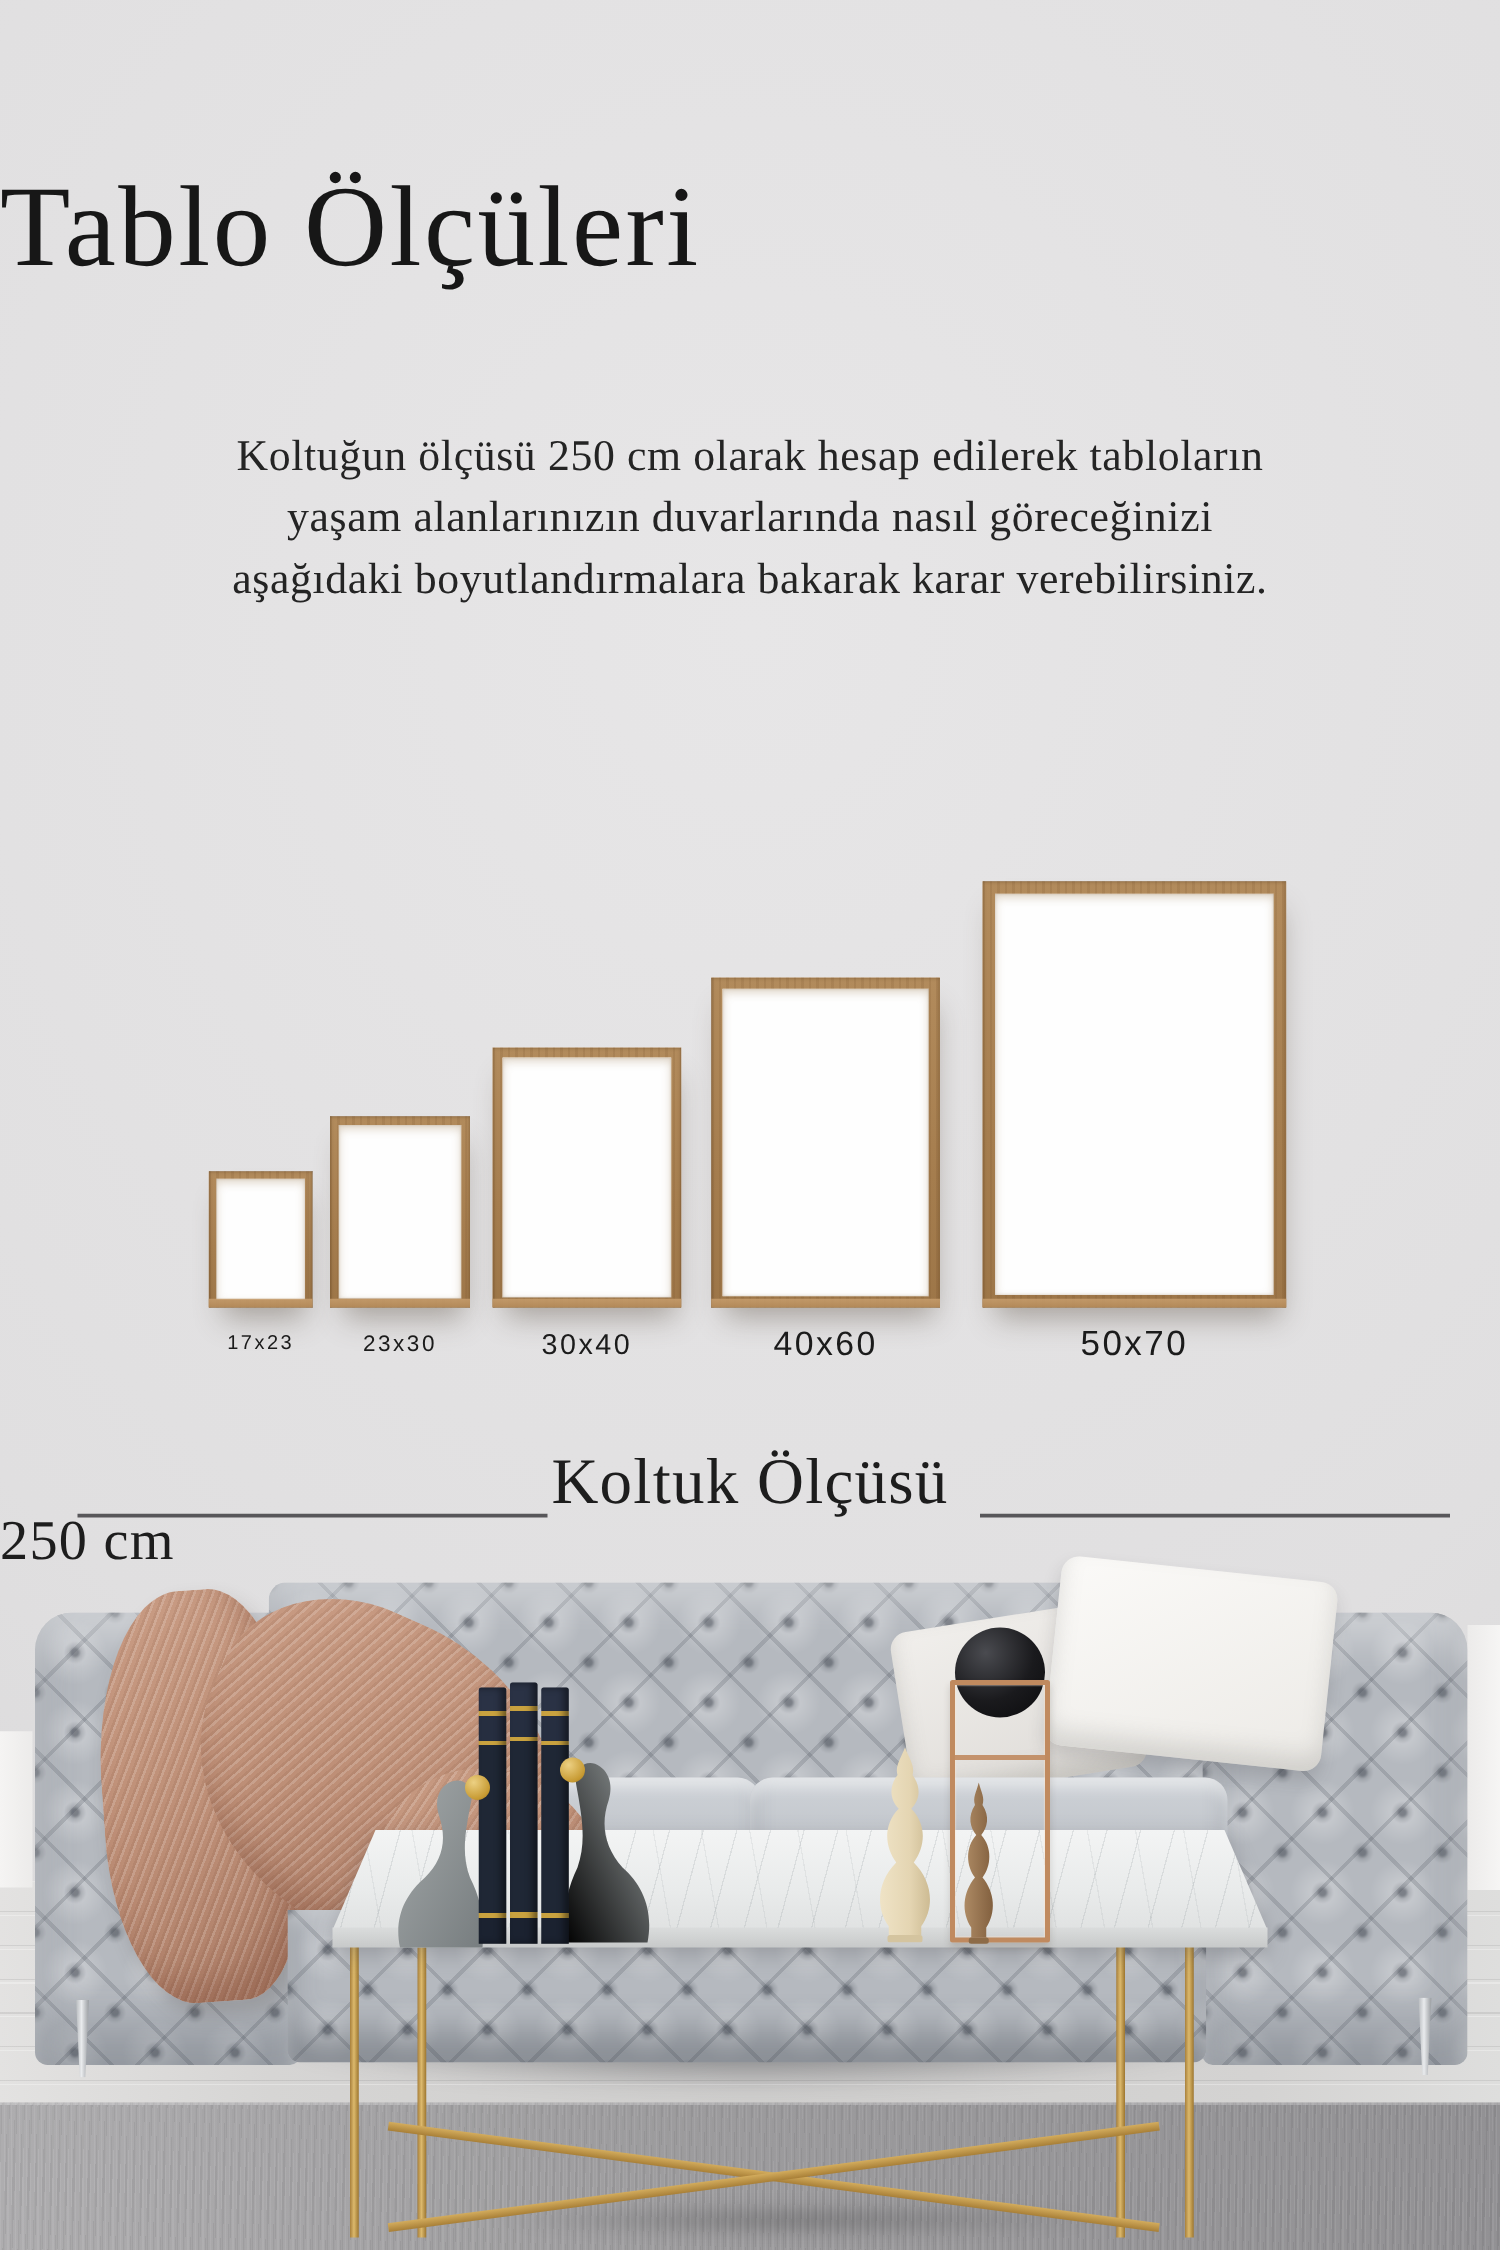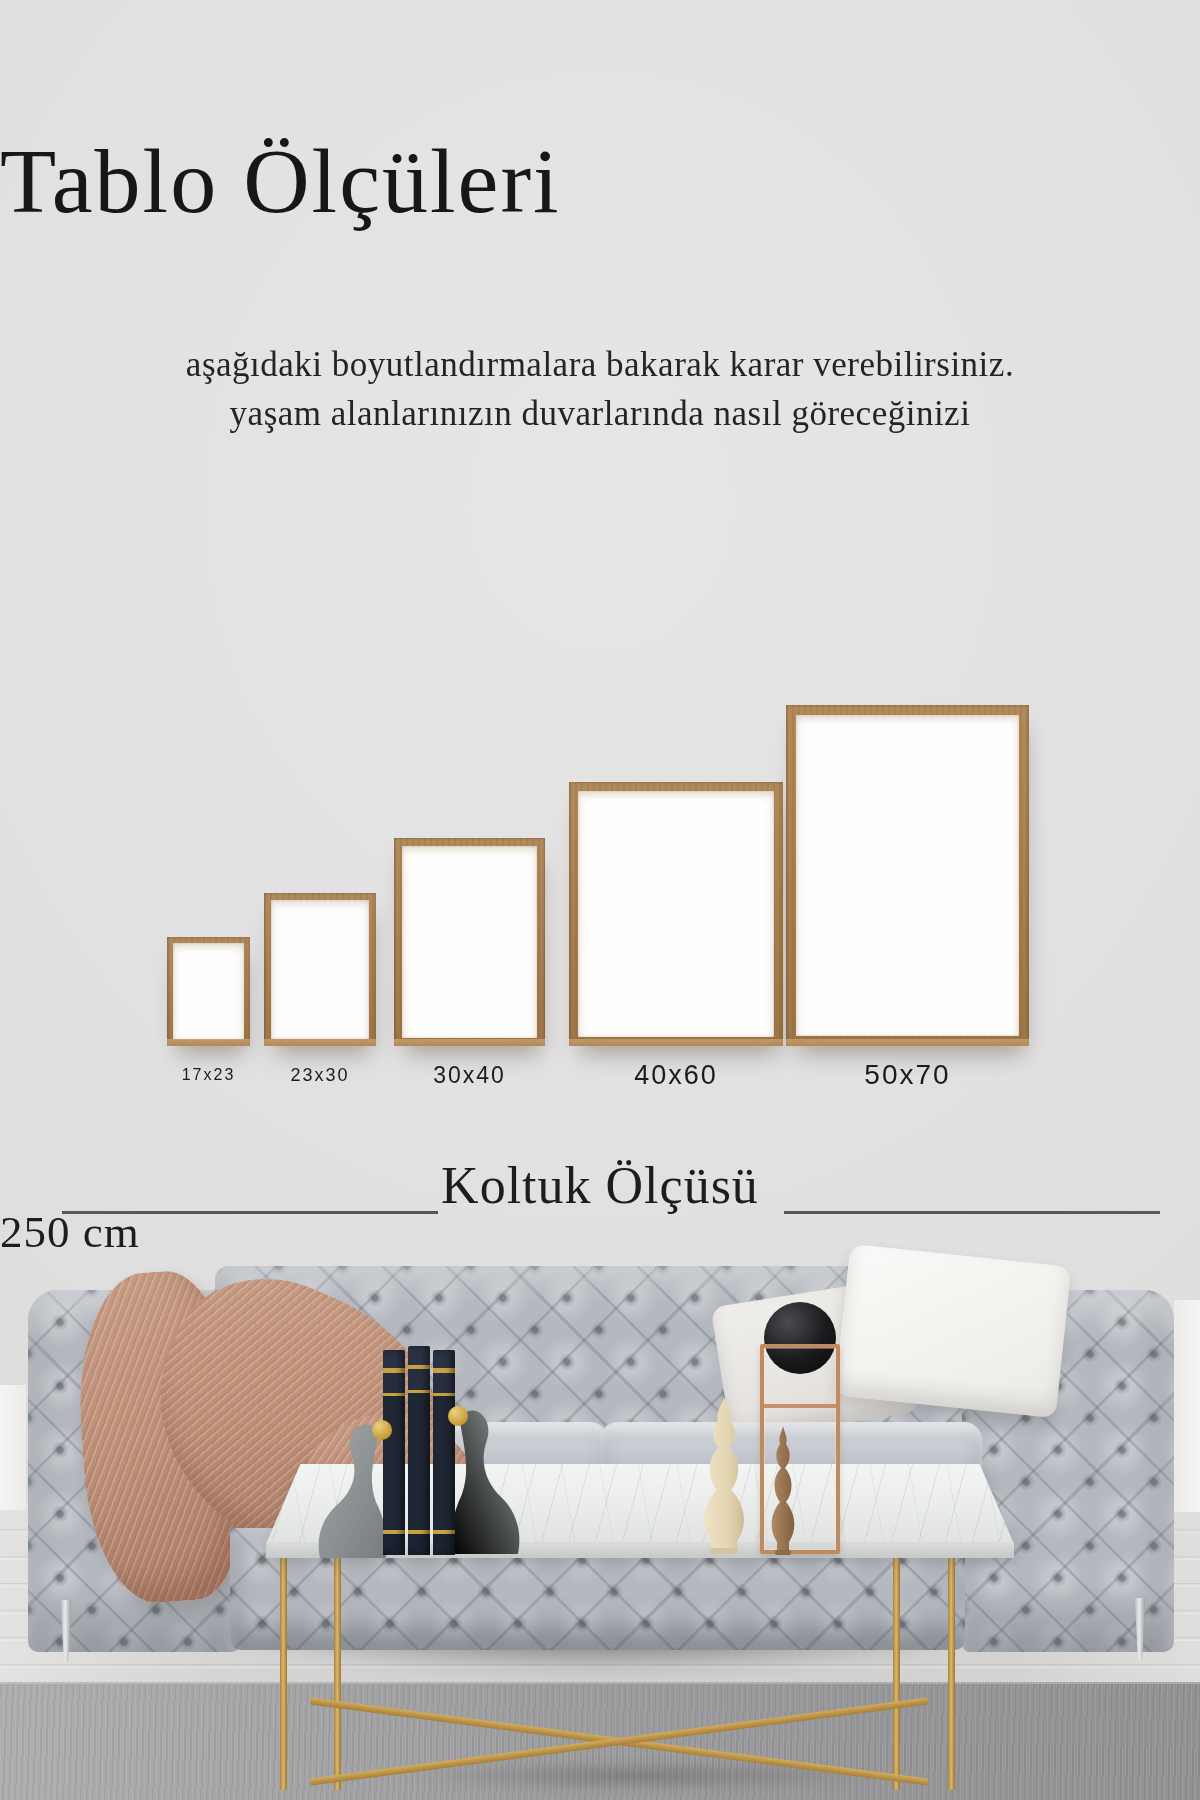--- a/index.html
+++ b/index.html
@@ -29,21 +29,21 @@
     content:"";position:absolute;left:0;right:0;bottom:0;height:7px;
     background:linear-gradient(180deg,#c59c6c,#b68c5b);opacity:.9;
   }
   .canvas{
     position:absolute;background:#fefefe;
     box-shadow:inset 0 3px 8px rgba(150,115,70,.30), inset 0 0 2px rgba(120,90,55,.35);
   }
   .f1{left:167px;top:937px;width:83px;height:109px;}  .f1 .canvas{inset:6px;}
   .f2{left:264px;top:893px;width:112px;height:153px;} .f2 .canvas{inset:7px;}
   .f3{left:394px;top:838px;width:151px;height:208px;} .f3 .canvas{inset:8px;}
-  .f4{left:569px;top:782px;width:214px;height:264px;} .f4 .canvas{inset:9px;}
+  .f4{left:569px;top:782px;width:183px;height:264px;} .f4 .canvas{inset:9px;}
   .f5{left:786px;top:705px;width:243px;height:341px;} .f5 .canvas{inset:10px;}
   .size-label{
     position:absolute;top:100%;left:50%;transform:translateX(-50%);
     font-family:"Liberation Sans", sans-serif;color:#1b1b1b;
     letter-spacing:2px;white-space:nowrap;font-weight:400;
   }
   .f1 .size-label{margin-top:20px;font-size:16px;}
   .f2 .size-label{margin-top:19px;font-size:18px;}
   .f3 .size-label{margin-top:16px;font-size:23px;}
   .f4 .size-label{margin-top:14px;font-size:27px;}
@@ -167,22 +167,23 @@
   
   *{box-sizing:border-box;}
 </style>
 </head>
 <body>
 
 <div class="poster">
 
   <div class="title">Tablo Ölçüleri</div>
   <div class="intro">
+    <div>Koltuğun ölçüsü 250 cm olarak hesap edilerek tabloların</div>
+    <div>yaşam alanlarınızın duvarlarında nasıl göreceğinizi</div>
     <div>aşağıdaki boyutlandırmalara bakarak karar verebilirsiniz.</div>
-    <div>yaşam alanlarınızın duvarlarında nasıl göreceğinizi</div>
   </div>
 
   <div class="frame f1">
     <div class="canvas"></div>
     <div class="size-label">17x23</div>
   </div>
   <div class="frame f2">
     <div class="canvas"></div>
     <div class="size-label">23x30</div>
   </div>

